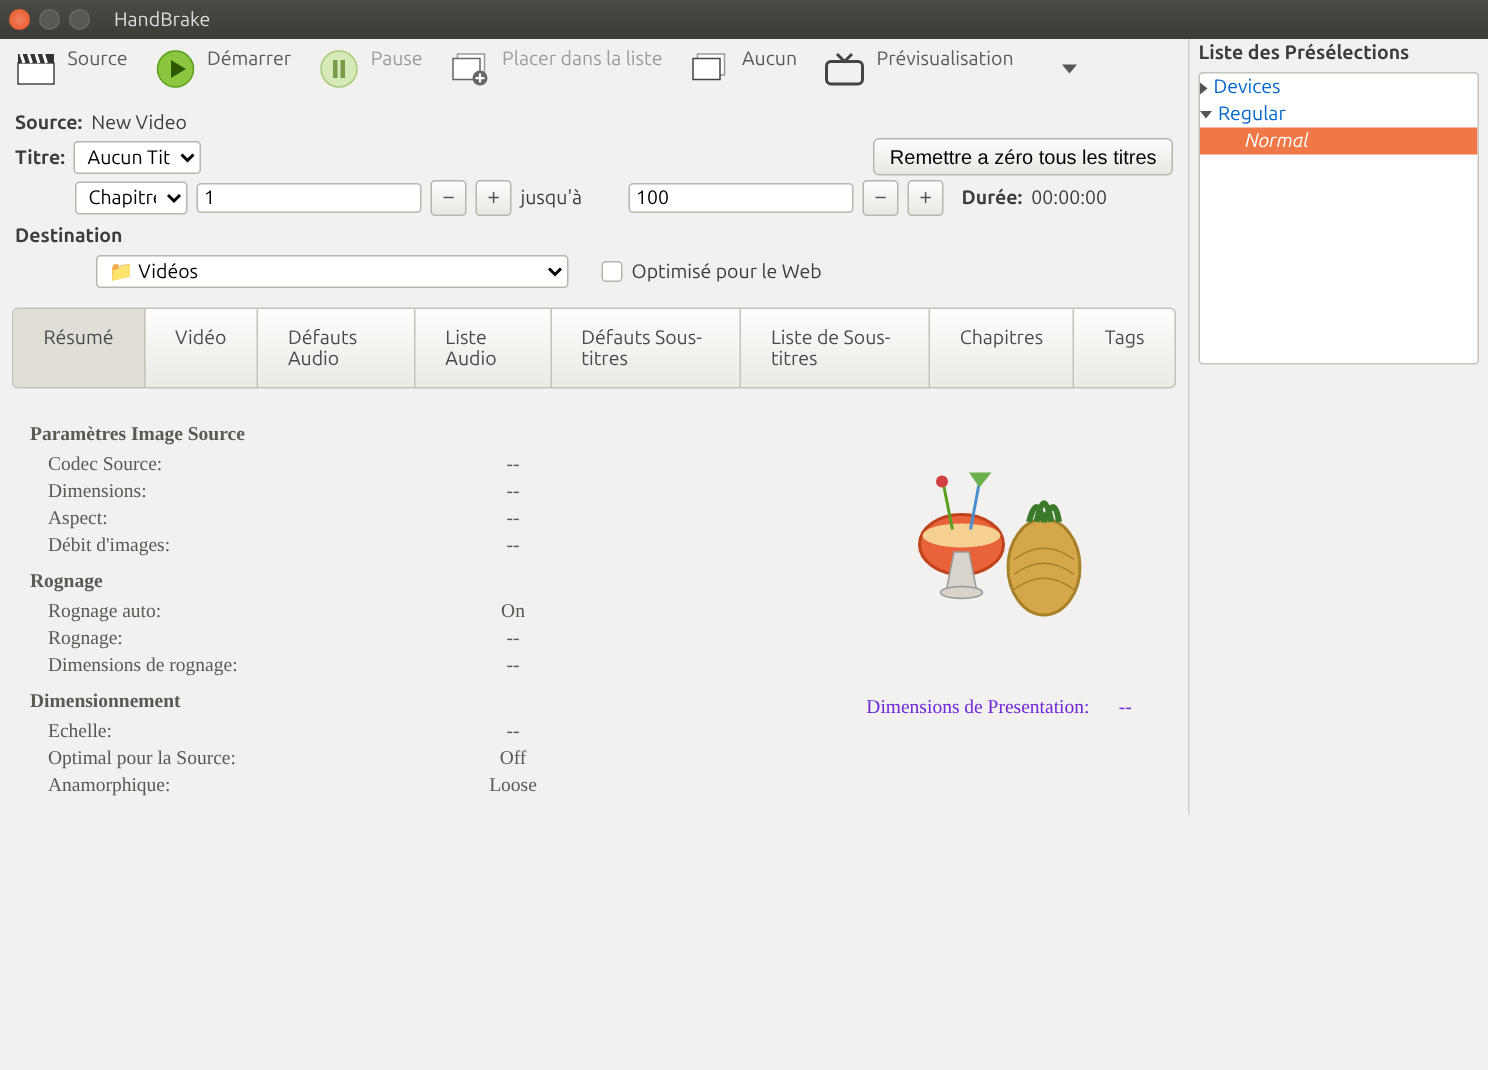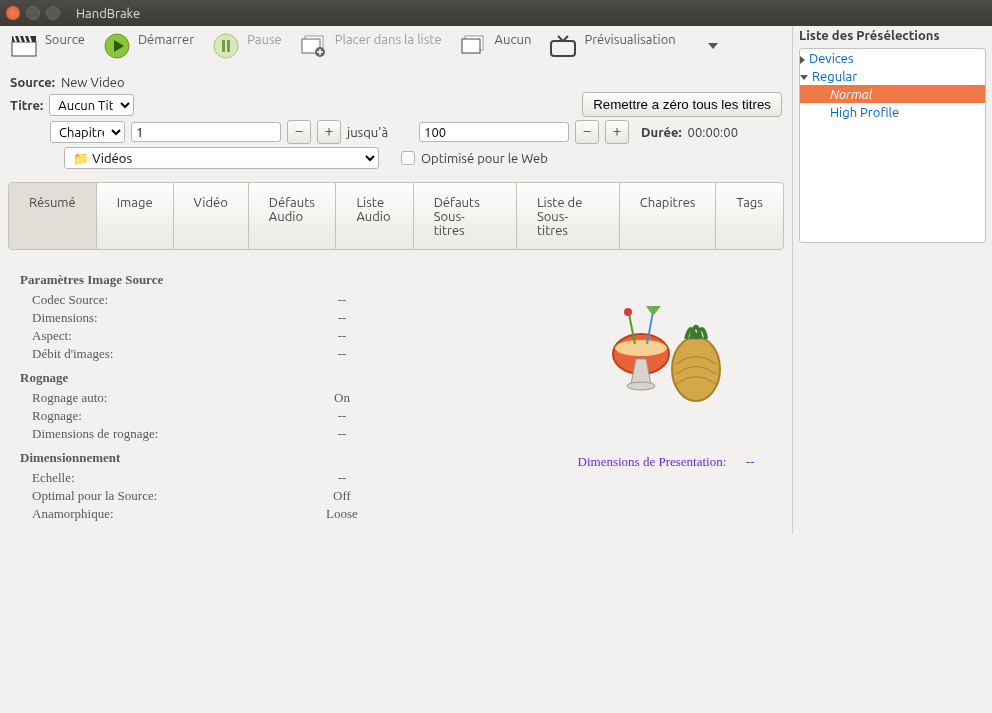--- a/index.html
+++ b/index.html
@@ -136,32 +136,32 @@
         <span class="spin-btn">−</span>
         <span class="spin-btn">+</span>
         <span class="lbl">jusqu'à</span>
         <input type="text" style="width: 150px; margin-left: 25px;" value="100">
         <span class="spin-btn">−</span>
         <span class="spin-btn">+</span>
         <span class="lbl" style="font-weight:bold;margin-left:6px">Durée:</span>
         <span>00:00:00</span>
       </div>
 
+      <div class="section-title">Destination</div>
       <div class="row">
         <span style="width:48px"></span>
         <select style="width:315px"><option>📁 Vidéos</option></select>
         <span style="width:10px"></span>
         <span class="chk"></span>
         <span class="lbl">Optimisé pour le Web</span>
       </div>
     </div>
 
     <div class="tabs" id="tabbar">
         <div class="tab active">Résumé</div>
-        <div class="tab">Image</div>
         <div class="tab">Vidéo</div>
         <div class="tab">Défauts Audio</div>
         <div class="tab">Liste Audio</div>
         <div class="tab">Défauts Sous-titres</div>
         <div class="tab">Liste de Sous-titres</div>
         <div class="tab">Chapitres</div>
         <div class="tab">Tags</div>
       </div>
 
     <div class="summary">
@@ -234,16 +234,15 @@
       </div>
     </div>
   </div>
 
   <div class="right-pane">
     <div class="presets-title">Liste des Présélections</div>
     <div class="preset-tree" id="preset-tree">
         <div class="preset-group"><span class="tri"></span>Devices</div>
         <div class="preset-group"><span class="tri down"></span>Regular</div>
         <div class="preset-item selected">Normal</div>
-        <div class="preset-item">High Profile</div>
       </div>
   </div>
 </div>
 
 </body></html>

